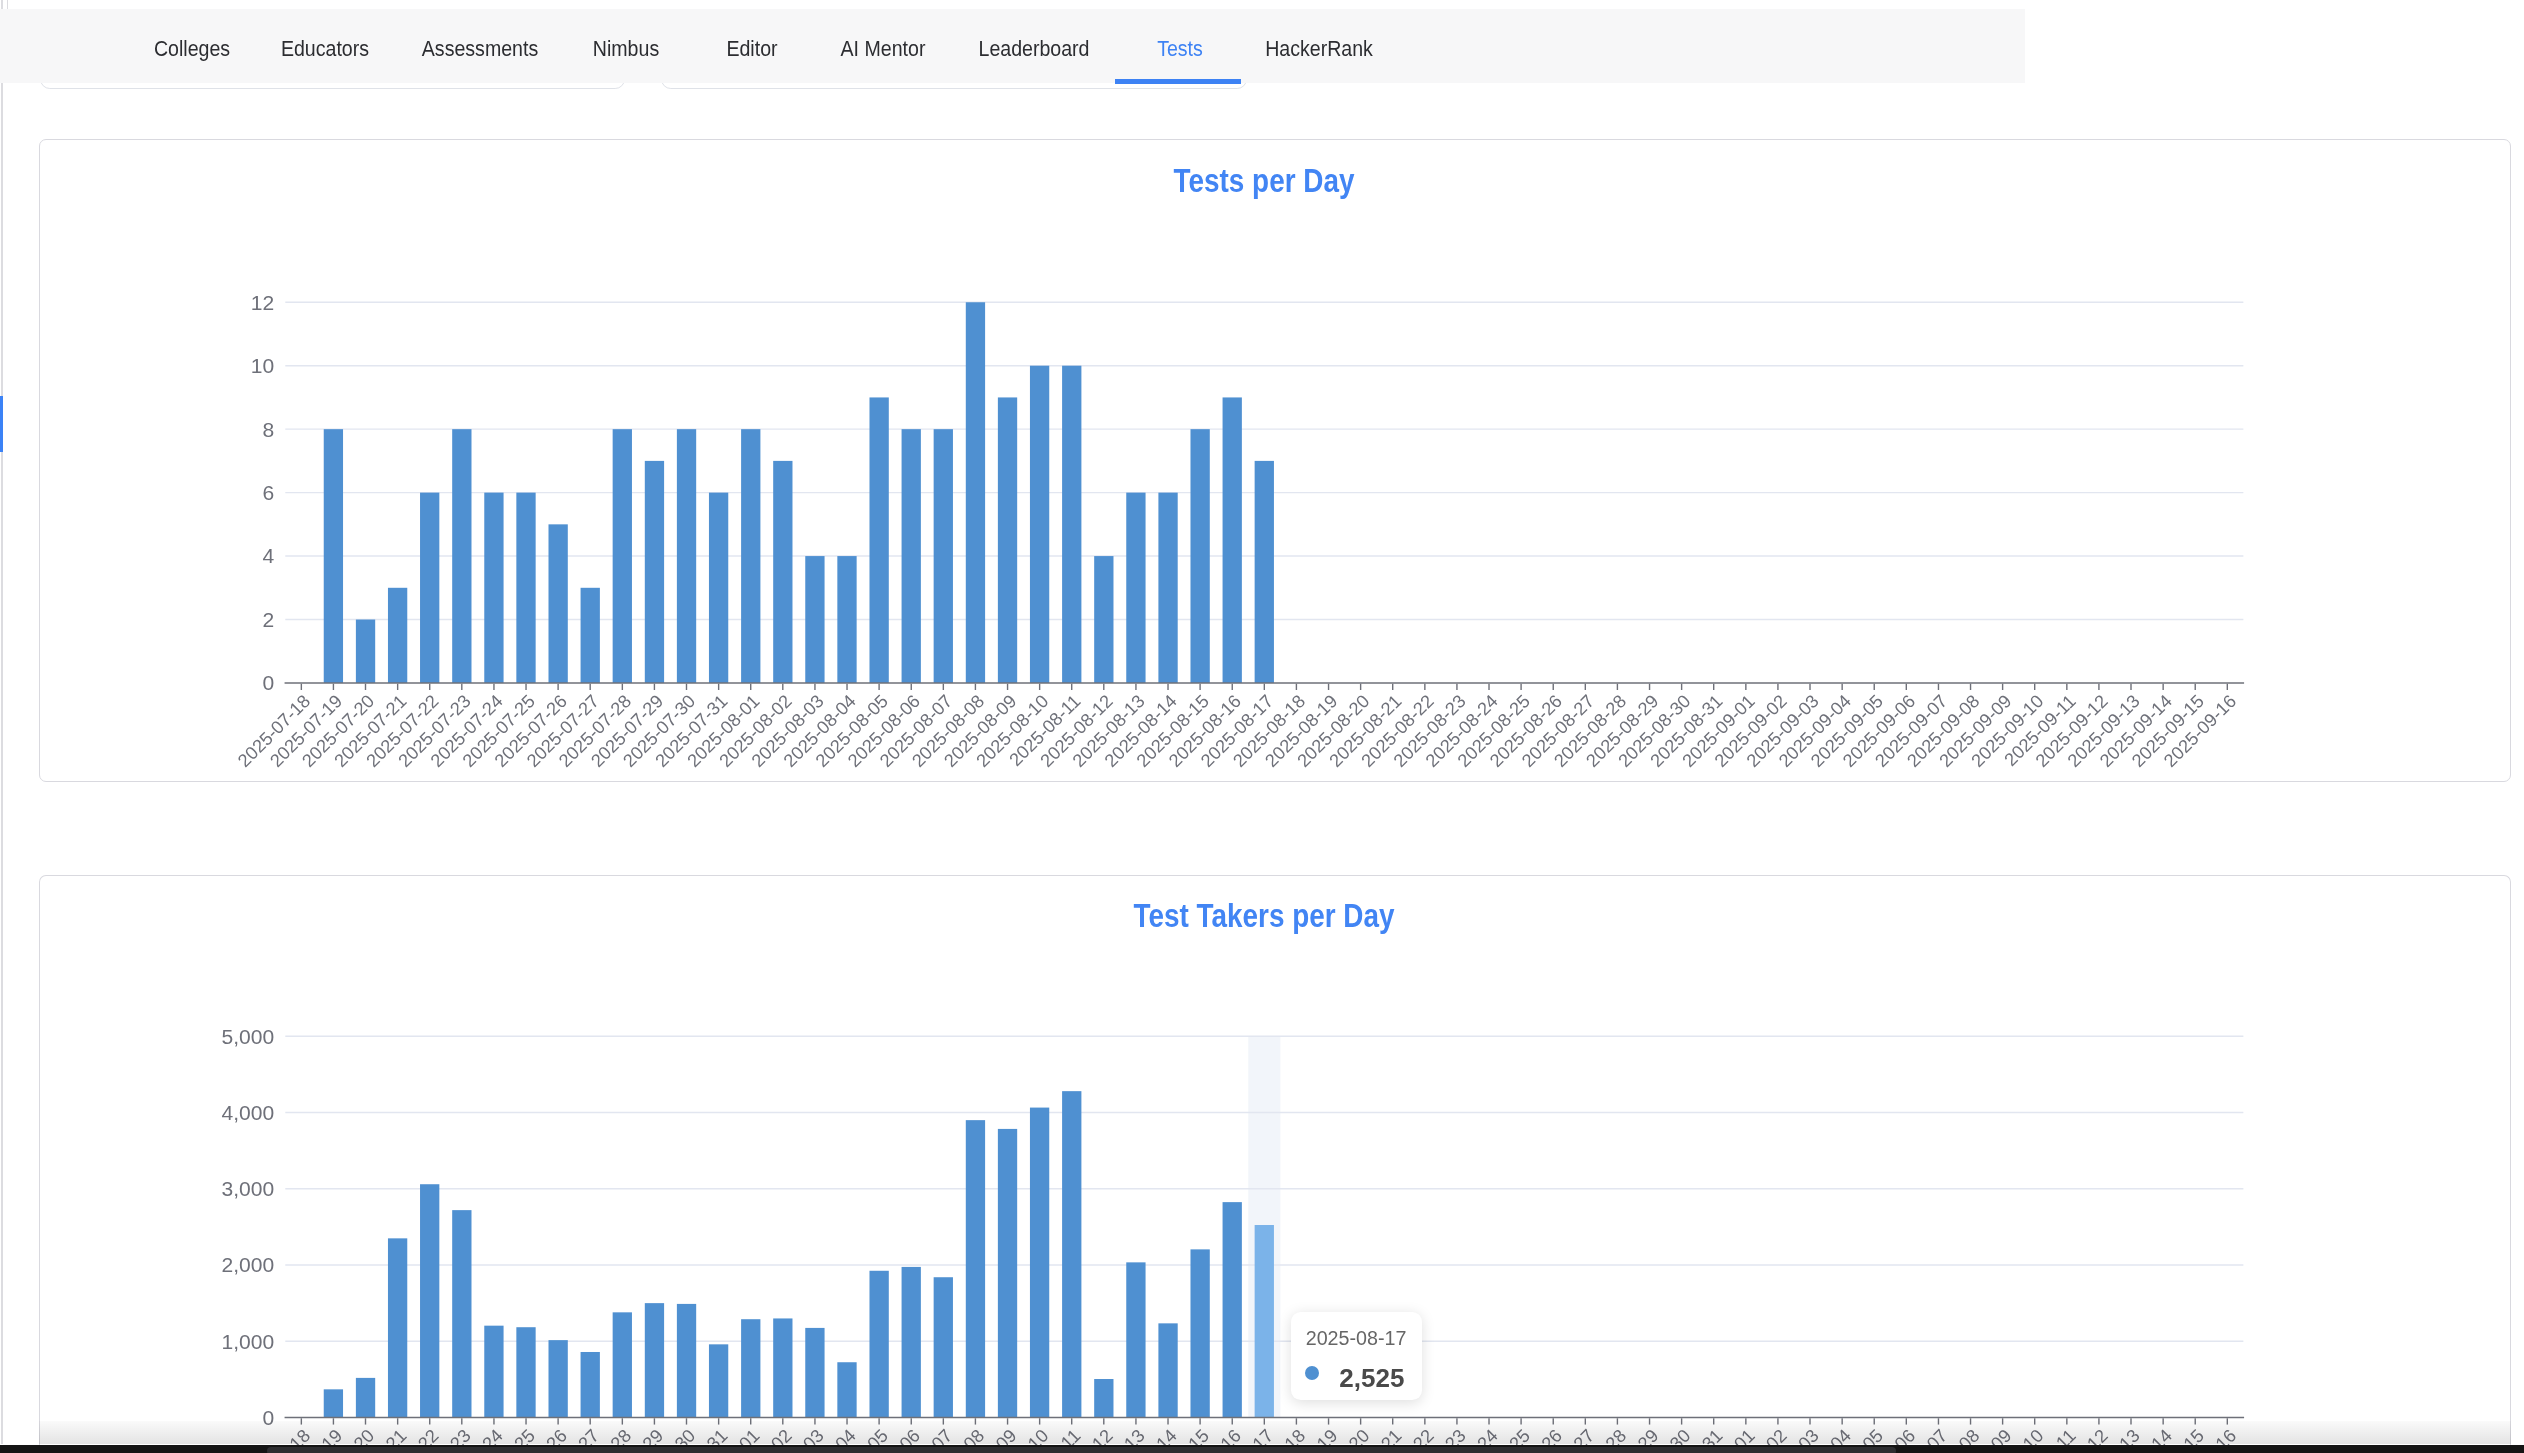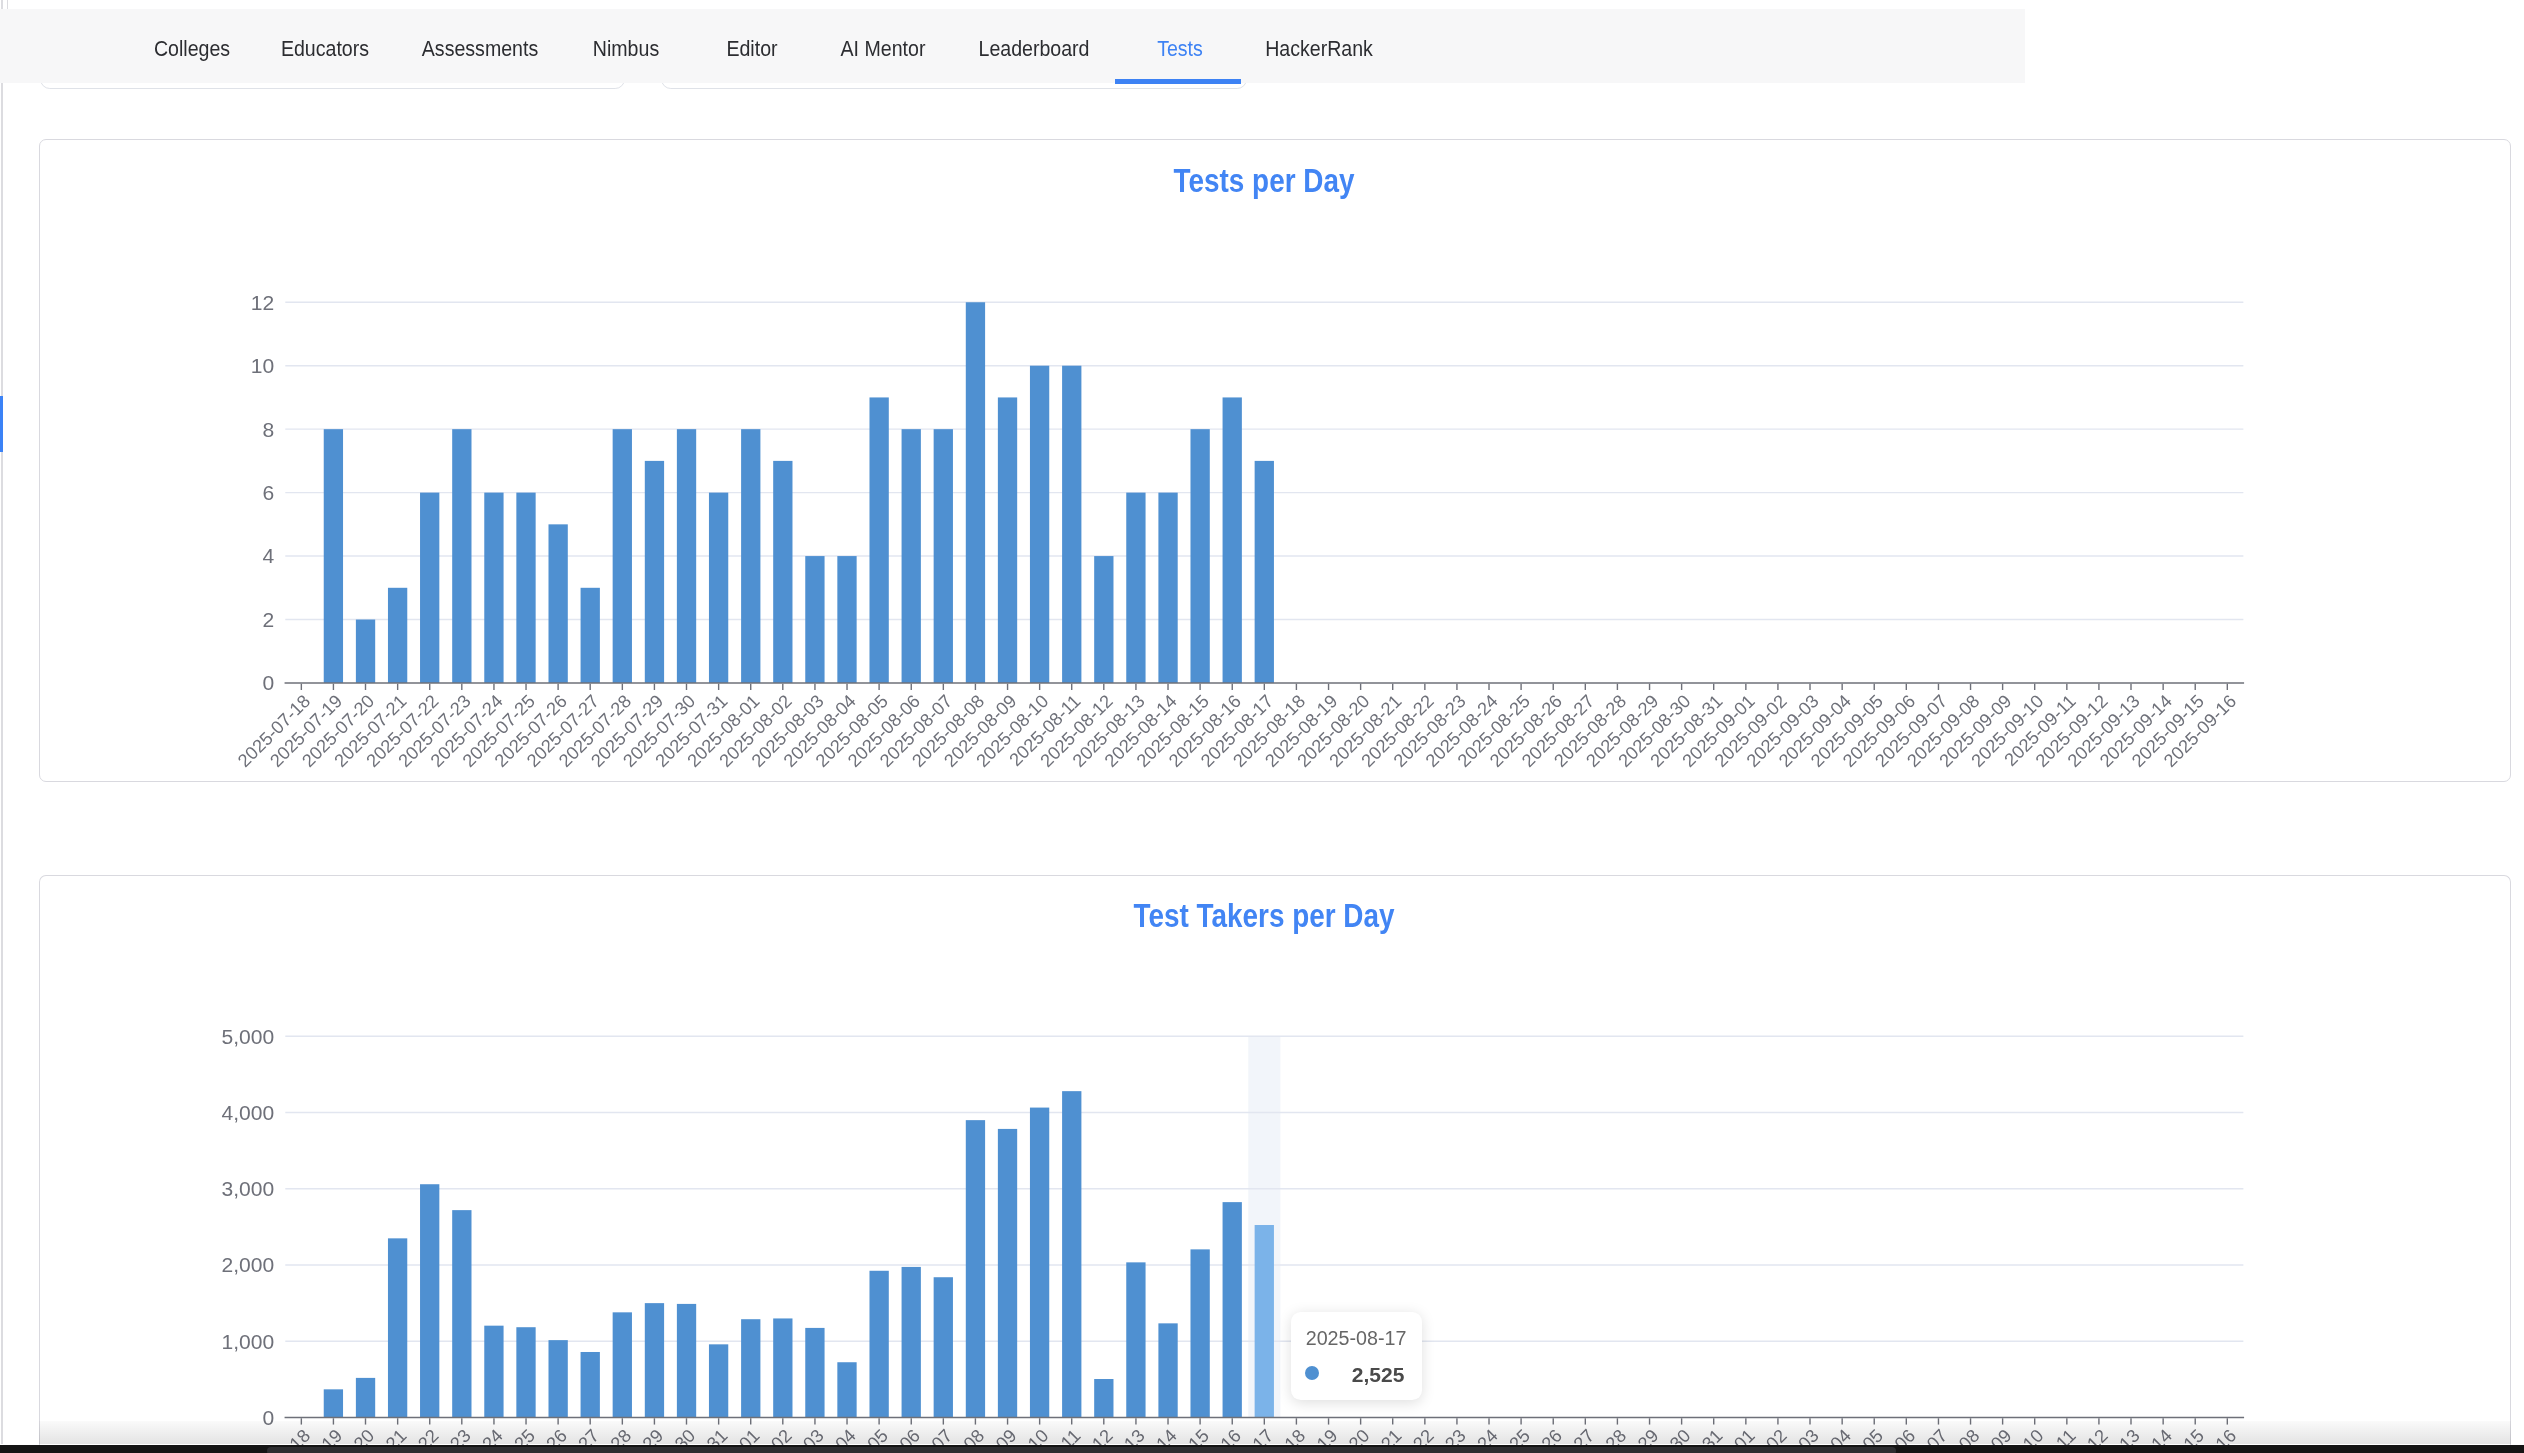--- a/index.html
+++ b/index.html
@@ -374,21 +374,21 @@
 <text transform="rotate(-45 3049.6 2046.9)" x="3049.6" y="2046.9" text-anchor="end" font-size="26" fill="#6E7079">2025-09-13</text>
 <text transform="rotate(-45 3095.4 2046.9)" x="3095.4" y="2046.9" text-anchor="end" font-size="26" fill="#6E7079">2025-09-14</text>
 <text transform="rotate(-45 3141.1 2046.9)" x="3141.1" y="2046.9" text-anchor="end" font-size="26" fill="#6E7079">2025-09-15</text>
 <text transform="rotate(-45 3186.8 2046.9)" x="3186.8" y="2046.9" text-anchor="end" font-size="26" fill="#6E7079">2025-09-16</text>
   </svg>
 
   <div class="abs" style="left:1291px; top:1312px; width:131px; height:88px; background:#fff;
        border-radius:9.8px; box-shadow:0 2.8px 14px rgba(0,0,0,0.13); z-index:4;">
     <div class="abs" style="left:14.7px; top:15.4px; font-size:19.7px; color:#666;">2025-08-17</div>
     <div class="abs" style="left:14px; top:54px; width:14px; height:14px; border-radius:50%; background:#4f90d1;"></div>
-    <div class="abs" style="right:17.6px; top:51px; font-size:21px; font-weight:bold; color:#4a4a4a;">2,525</div>
+    <div class="abs" style="right:17.6px; top:51px; font-size:26px; font-weight:bold; color:#4a4a4a;">2,525</div>
   </div>
 
   <div class="abs" style="left:39px; top:1421px; width:2472px; height:22.5px;
        background:linear-gradient(to bottom, rgba(0,0,0,0.02), rgba(0,0,0,0.11)); z-index:5;"></div>
   <div class="abs" style="left:0; top:1445px; width:2525px; height:8.4px; background:#141414; z-index:6;">
     <div class="abs" style="left:267px; top:2.1px; width:1629px; height:8.4px; background:#2d2d30; border-radius:7px;"></div>
   </div>
 
 
 </body></html>

